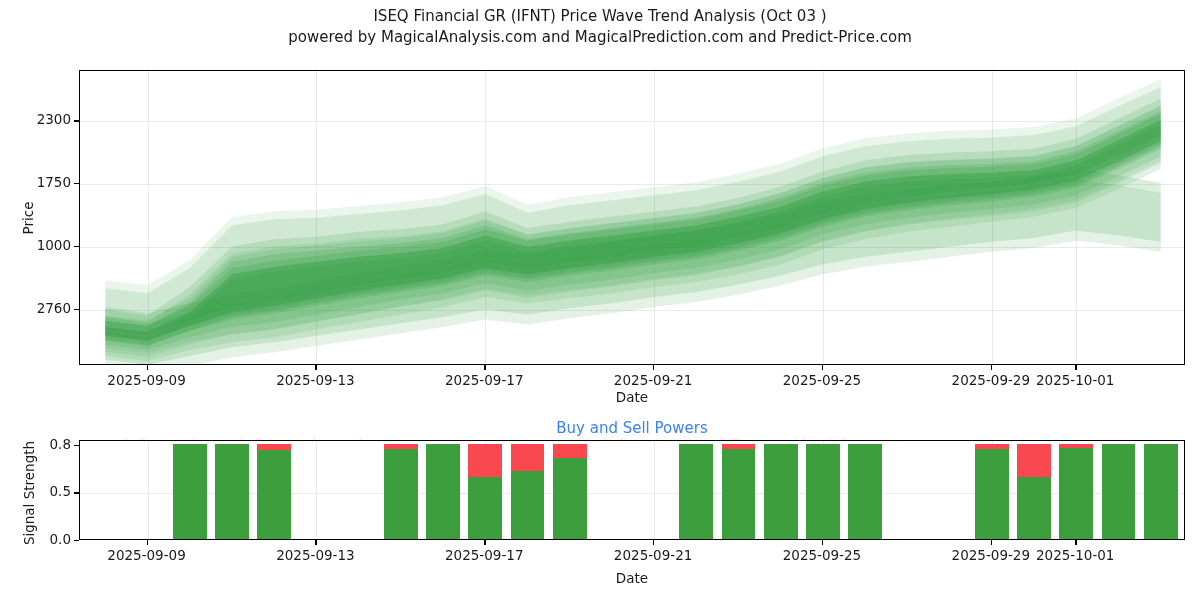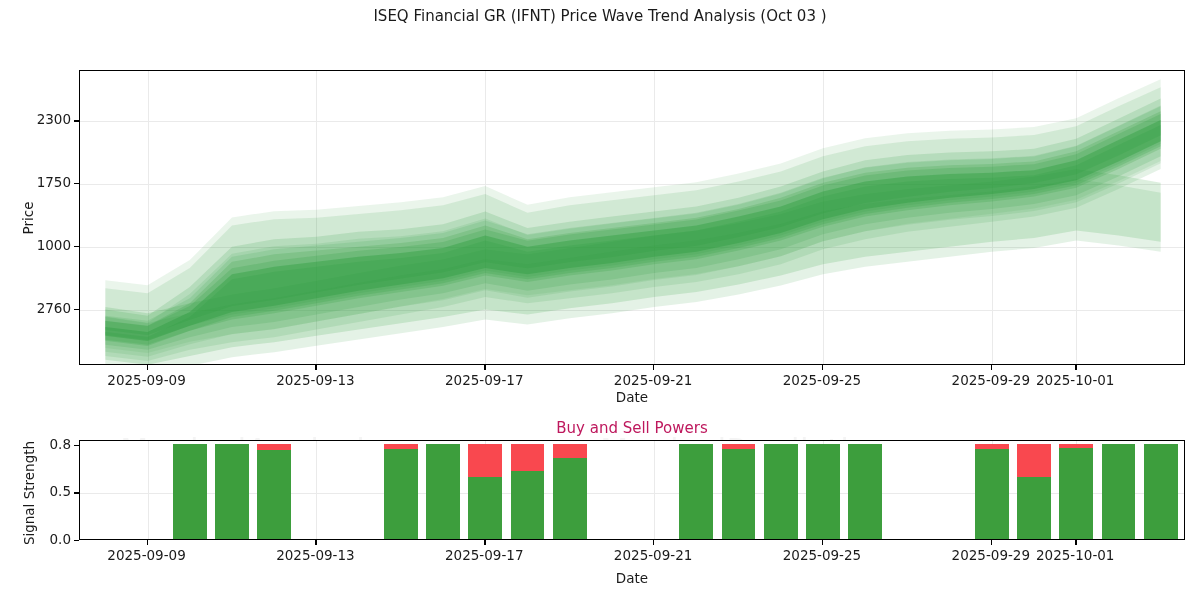--- a/index.html
+++ b/index.html
@@ -100,21 +100,21 @@
     color: #1a1a1a;
     transform-origin: 50% 50%;
     transform: rotate(-90deg);
     white-space: nowrap;
     text-align: center;
   }
   .subplot-title {
     position: absolute;
     text-align: center;
     font-size: 15px;
-    color: #be185d;
+    color: #3b82f6;
     white-space: nowrap;
   }
 
   
   .watermark {
     position: absolute;
     font-size: 33px;
     color: rgba(0, 0, 0, 0.045);
     white-space: nowrap;
     pointer-events: none;
@@ -149,20 +149,21 @@
     background: #f9484f;
   }
 </style>
 </head>
 <body>
 
 <div id="root">
 
   <div class="title-block">
     <div class="title-main">ISEQ Financial GR (IFNT) Price Wave Trend Analysis (Oct 03 )</div>
+    <div class="title-sub">powered by MagicalAnalysis.com and MagicalPrediction.com and Predict-Price.com</div>
   </div>
 
   <div id="watermark-layer">
       <div class="watermark" style="left: 120px; top: 128px;">MagicalAnalysis.com</div>
       <div class="watermark" style="left: 600px; top: 128px;">MagicalPrediction.com</div>
       <div class="watermark" style="left: 120px; top: 278px;">MagicalAnalysis.com</div>
       <div class="watermark" style="left: 600px; top: 278px;">MagicalPrediction.com</div>
       <div class="watermark" style="left: 120px; top: 432px;">MagicalAnalysis.com</div>
       <div class="watermark" style="left: 600px; top: 432px;">MagicalPrediction.com</div>
     </div>

